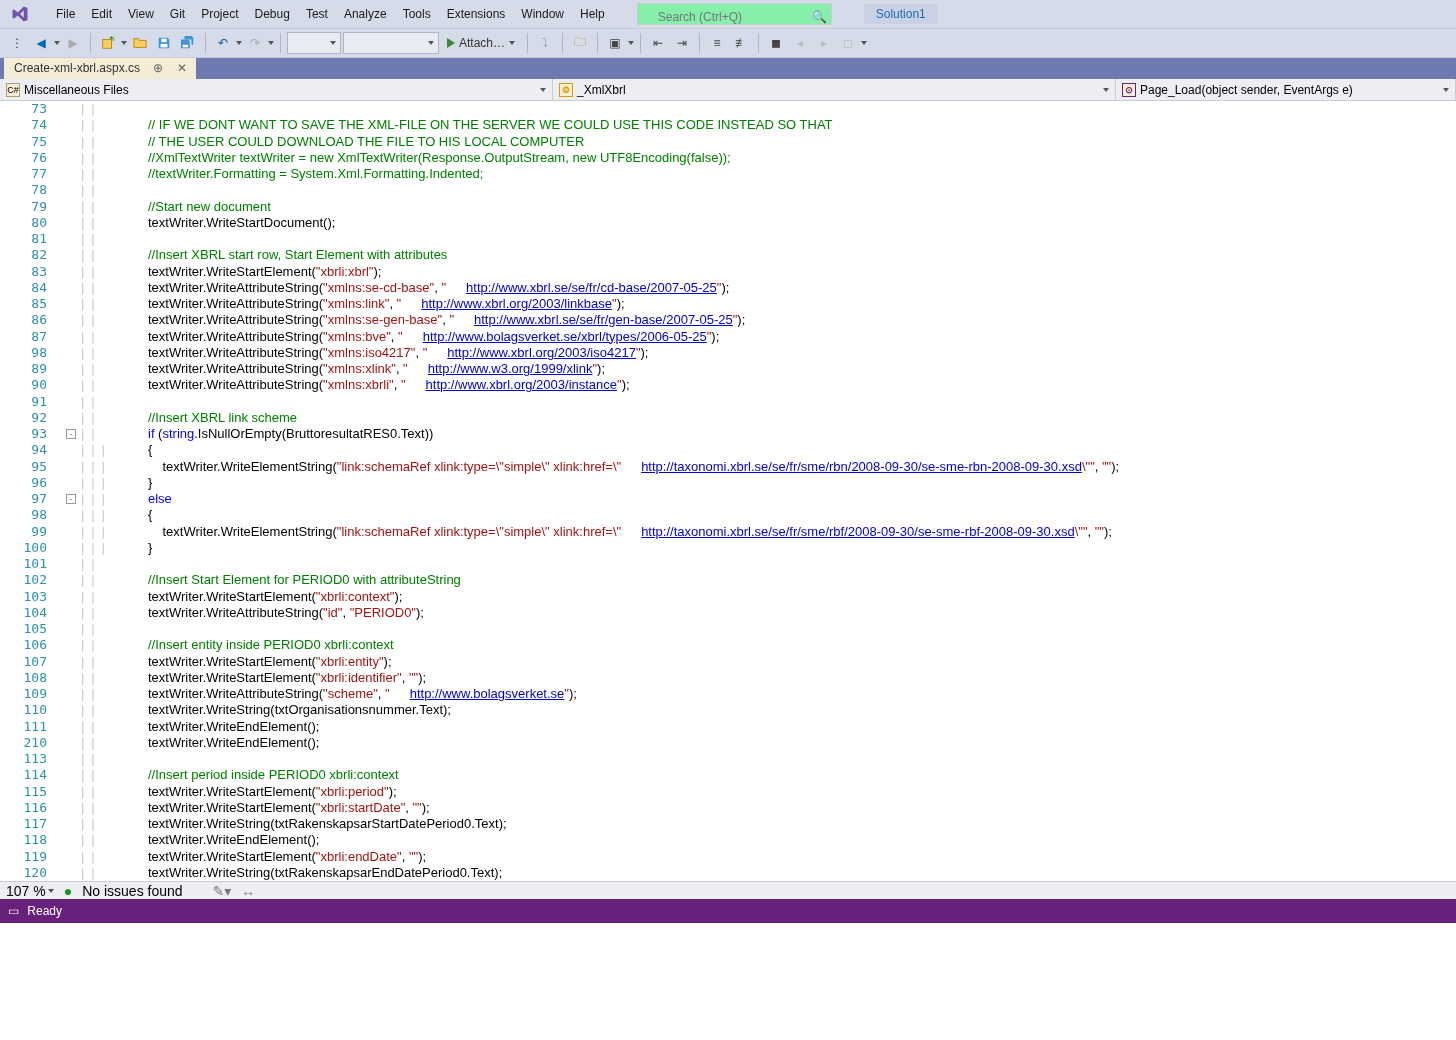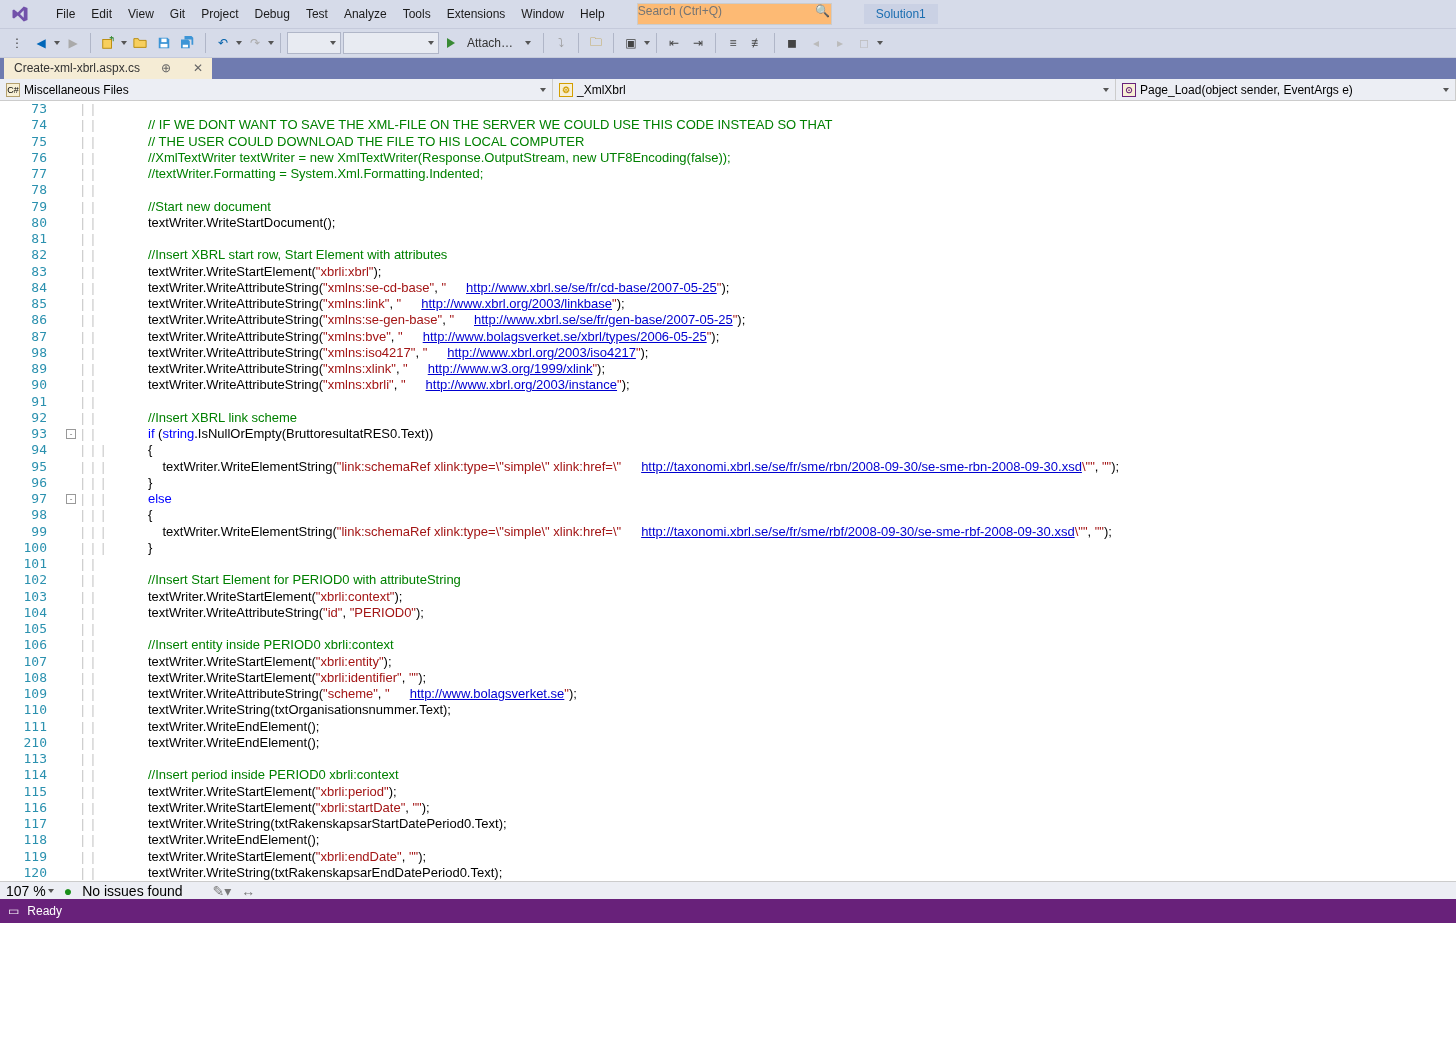--- a/index.html
+++ b/index.html
@@ -1,35 +1,35 @@
 <!DOCTYPE html>
 <html><head>
 <meta charset="utf-8">
 <style>
 * { margin: 0; padding: 0; box-sizing: border-box; font-family: "Segoe UI", Tahoma, sans-serif; }
 body { background: #fff; width: 1456px; height: 1040px; overflow: hidden; font-size: 12px; }
 .menubar { display: flex; align-items: center; height: 28px; background: #d6dbe9; padding: 0 4px; gap: 12px; }
 .logo { width: 20px; height: 20px; margin: 0 6px; display: flex; align-items: center; justify-content: center; }
 .logo svg { width: 18px; height: 18px; }
 .menuitem { padding: 2px 8px; color: #1b1b1b; cursor: default; }
-.search-box { margin-left: 12px; display: flex; align-items: flex-start; background: #fdba74; border: 1px solid #ccc; height: 22px; width: 195px; padding: 0 0; }
+.search-box { margin-left: 12px; display: flex; align-items: flex-end; background: #86efac; border: 1px solid #ccc; height: 22px; width: 195px; padding: 0 20px; }
 .search-box input { border: none; outline: none; flex: 1; font-size: 12px; background: transparent; }
 .search-box .sicon { color: #555; }
 .solution-badge { margin-left: 20px; background: #cad1e4; padding: 3px 12px; color: #1a6db0; }
 .toolbar { display: flex; align-items: center; height: 30px; background: #d6dbe9; padding: 0 6px; gap: 2px; border-top: 1px solid #c5cadb; border-bottom: 1px solid #c5cadb; }
 .tbtn { display: flex; align-items: center; justify-content: center; min-width: 22px; height: 22px; padding: 0 2px; color: #444; }
 .tbtn svg { width: 14px; height: 14px; }
 .tsep { width: 1px; height: 20px; background: #b0b6c8; margin: 0 4px; }
 .tdrop { display: flex; align-items: center; border: 1px solid #b0b6c8; background: #e8ebf2; height: 22px; padding: 0 4px; min-width: 54px; justify-content: flex-end; }
 .tdrop.wide { min-width: 96px; }
-.attach-btn { display: flex; align-items: center; gap: 12px; padding: 0 6px; height: 22px; color: #333; }
+.attach-btn { display: flex; align-items: center; gap: 4px; padding: 0 6px; height: 22px; color: #333; }
 .attach-btn .play { width: 0; height: 0; border-top: 5px solid transparent; border-bottom: 5px solid transparent; border-left: 8px solid #388a34; }
 .caret-d { width: 0; height: 0; border-left: 3px solid transparent; border-right: 3px solid transparent; border-top: 4px solid #555; }
 .tabbar { display: flex; align-items: flex-end; background: #6f7bb0; height: 21px; padding-left: 4px; }
-.tab { display: flex; align-items: center; gap: 20px; background: #f5ecd5; padding: 2px 8px 4px 10px; height: 21px; color: #333; }
+.tab { display: flex; align-items: center; gap: 12px; background: #f5ecd5; padding: 2px 8px 4px 10px; height: 21px; color: #333; }
 .tab .pin, .tab .close { width: 12px; height: 12px; display: flex; align-items: center; justify-content: center; color: #666; }
 .nav-row { display: flex; background: #eceef4; height: 22px; border-bottom: 1px solid #ccc; }
 .nav-row .cell { display: flex; align-items: center; padding: 0 6px; border-right: 1px solid #ccc; }
 .nav-row .cell.a { width: 553px; }
 .nav-row .cell.b { width: 563px; }
 .nav-row .cell.c { flex: 1; }
 .nav-row .ic { width: 14px; height: 14px; border: 1px solid #b4a06e; background: #f7efd5; margin-right: 4px; font-size: 9px; display:flex;align-items:center;justify-content:center;}
 .nav-row .ic.y { border-color: #d39e00; color: #d39e00; font-weight:bold;}
 .nav-row .ic.p { border-color: #68217a; color: #68217a; font-weight:bold;}
 .nav-row .drop { margin-left: auto; }

